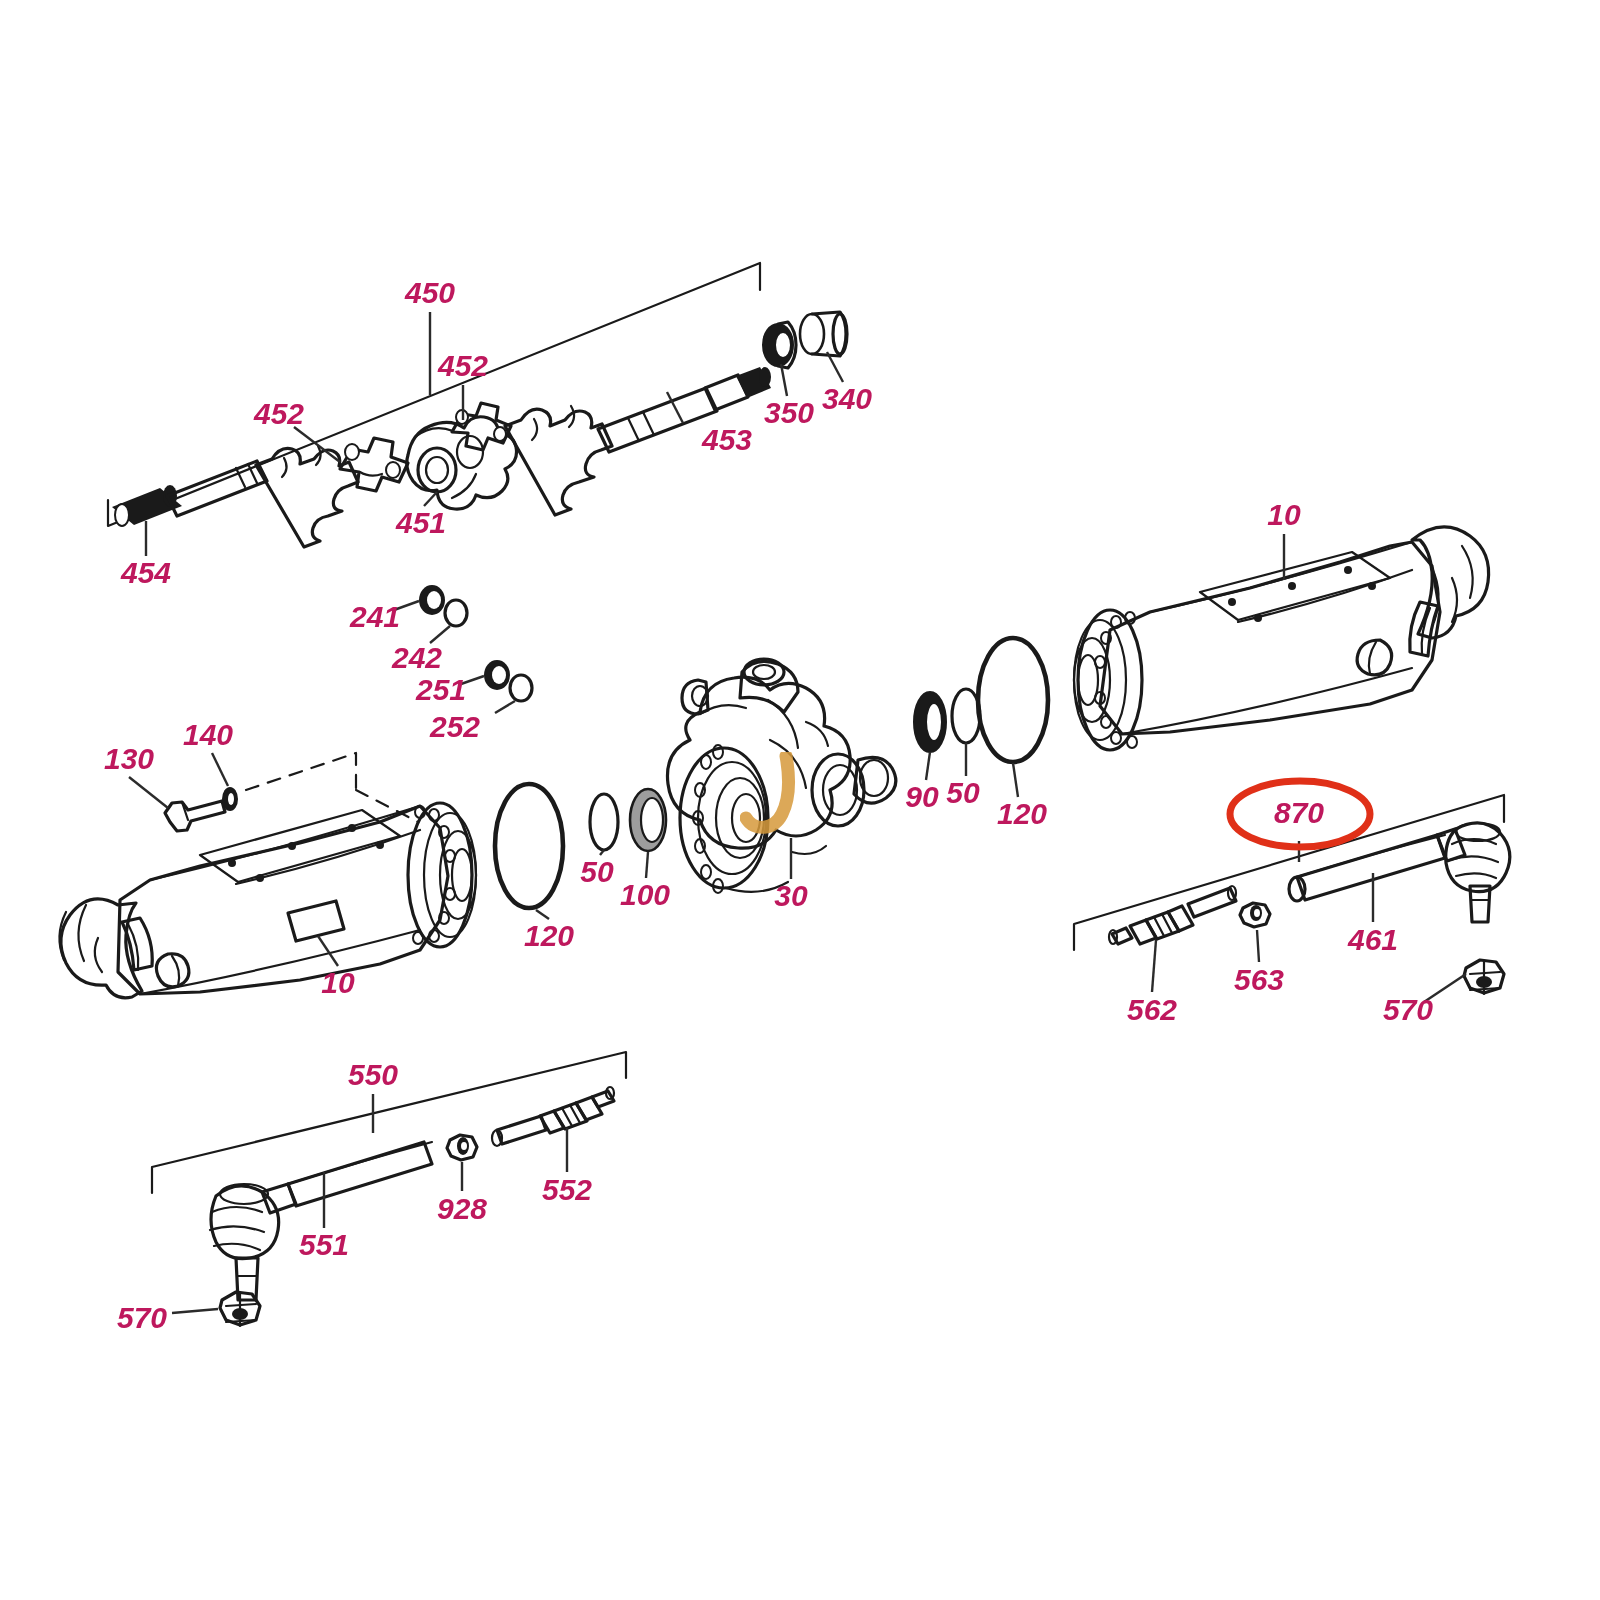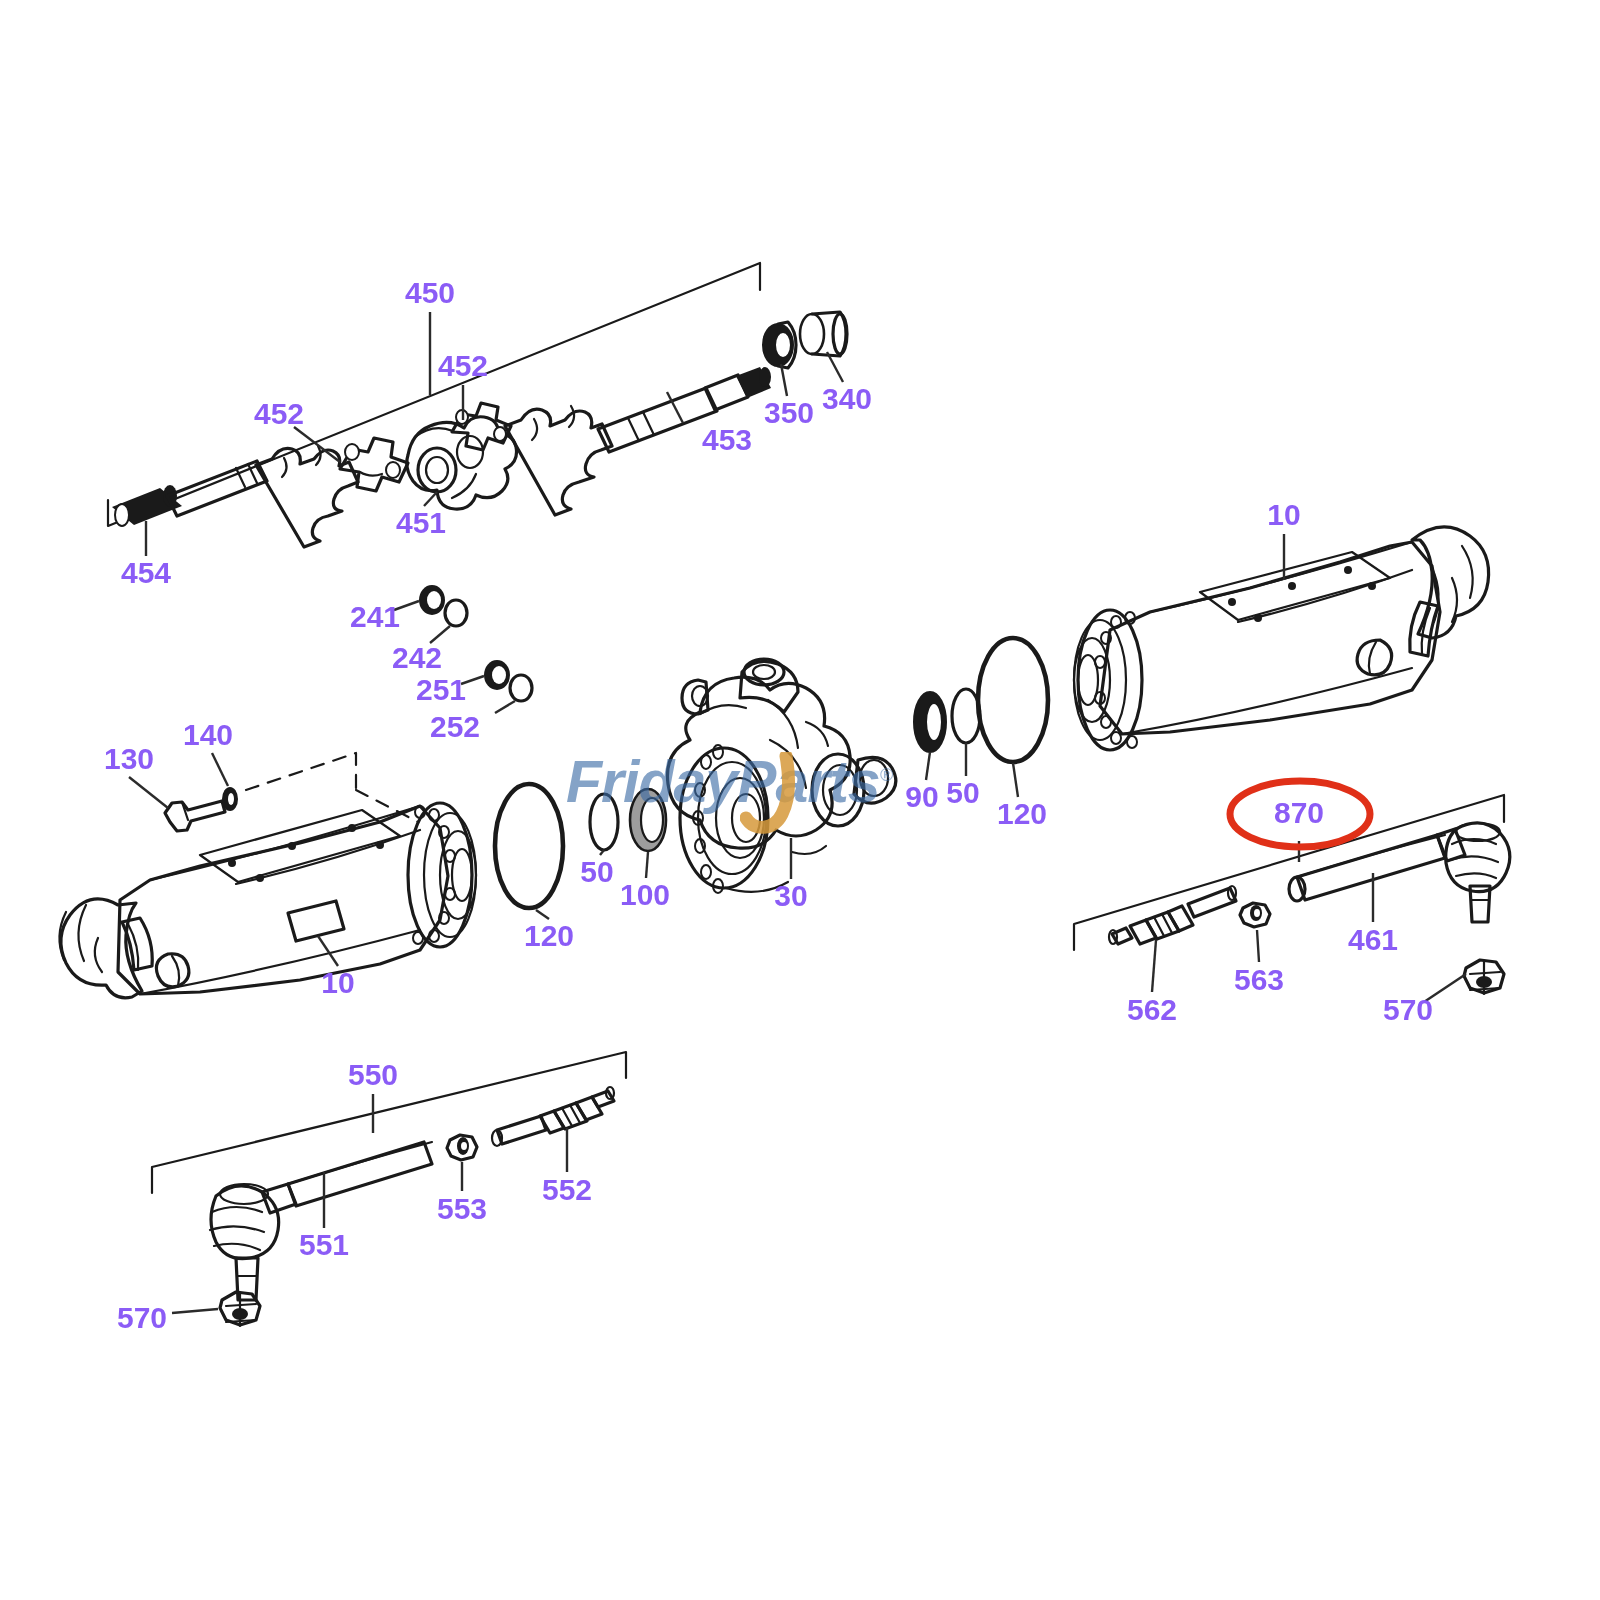--- a/index.html
+++ b/index.html
@@ -18,23 +18,24 @@
     letter-spacing:-1px;color:#3b6ba5;opacity:.62;
     white-space:nowrap;user-select:none;pointer-events:none;
   }
   .wm .wm-reg{font-size:18px;vertical-align:super;opacity:.8;}
   .wm-j{
     position:absolute;left:740px;top:752px;width:70px;height:86px;
     pointer-events:none;opacity:.85;
   }
   .lbl{
     position:absolute;font-family:"Liberation Sans", sans-serif;
-    font-weight:bold;font-size:30px;color:#8b5cf6;
+    font-weight:bold;font-size:30px;color:#be185d;
     white-space:nowrap;user-select:none;
     transform:translate(-50%,-50%);
+    font-style:italic;
   }
   .hl-ellipse{position:absolute;pointer-events:none;}
 </style>
 </head>
 <body>
 
 <div id="diagram-root">
 
   <svg class="layer" viewBox="0 0 1600 1600" xmlns="http://www.w3.org/2000/svg">
     <defs>
@@ -469,23 +470,20 @@
 
     <g>
       <path class="lead" d="M373 1094 L373 1133"></path>
       <path class="lead" d="M567 1172 L567 1128"></path>
       <path class="lead" d="M462 1191 L462 1162"></path>
       <path class="lead" d="M324 1228 L324 1172"></path>
       <path class="lead" d="M172 1313 L218 1309"></path>
     </g>
   </svg>
 
-  <div class="wm">
-    <span>FridayParts</span><span class="wm-reg">®</span>
-  </div>
   <svg class="wm-j" viewBox="0 0 70 86" xmlns="http://www.w3.org/2000/svg">
     <path d="M46 4 C50 26 50 46 42 62 C34 78 14 80 6 66" fill="none" stroke="#d79a3c" stroke-width="13" stroke-linecap="round"></path>
   </svg>
 
   <svg class="hl-ellipse" style="left:1215px;top:770px;width:170px;height:88px;" viewBox="0 0 170 88" xmlns="http://www.w3.org/2000/svg">
     <ellipse cx="85" cy="44" rx="70" ry="33" fill="none" stroke="#e03018" stroke-width="7"></ellipse>
   </svg>
 
   <div>
     <span class="lbl" style="left:430px;  top:293px;">450</span>
@@ -517,18 +515,18 @@
     <span class="lbl" style="left:1284px; top:515px;">10</span>
 
     <span class="lbl" style="left:1299px; top:813px;">870</span>
     <span class="lbl" style="left:1373px; top:940px;">461</span>
     <span class="lbl" style="left:1259px; top:980px;">563</span>
     <span class="lbl" style="left:1152px; top:1010px;">562</span>
     <span class="lbl" style="left:1408px; top:1010px;">570</span>
 
     <span class="lbl" style="left:373px;  top:1075px;">550</span>
     <span class="lbl" style="left:567px;  top:1190px;">552</span>
-    <span class="lbl" style="left:462px;  top:1209px;">553</span>
+    <span class="lbl" style="left:462px;  top:1209px;">928</span>
     <span class="lbl" style="left:324px;  top:1245px;">551</span>
     <span class="lbl" style="left:142px;  top:1318px;">570</span>
   </div>
 
 </div>
 
 </body></html>

